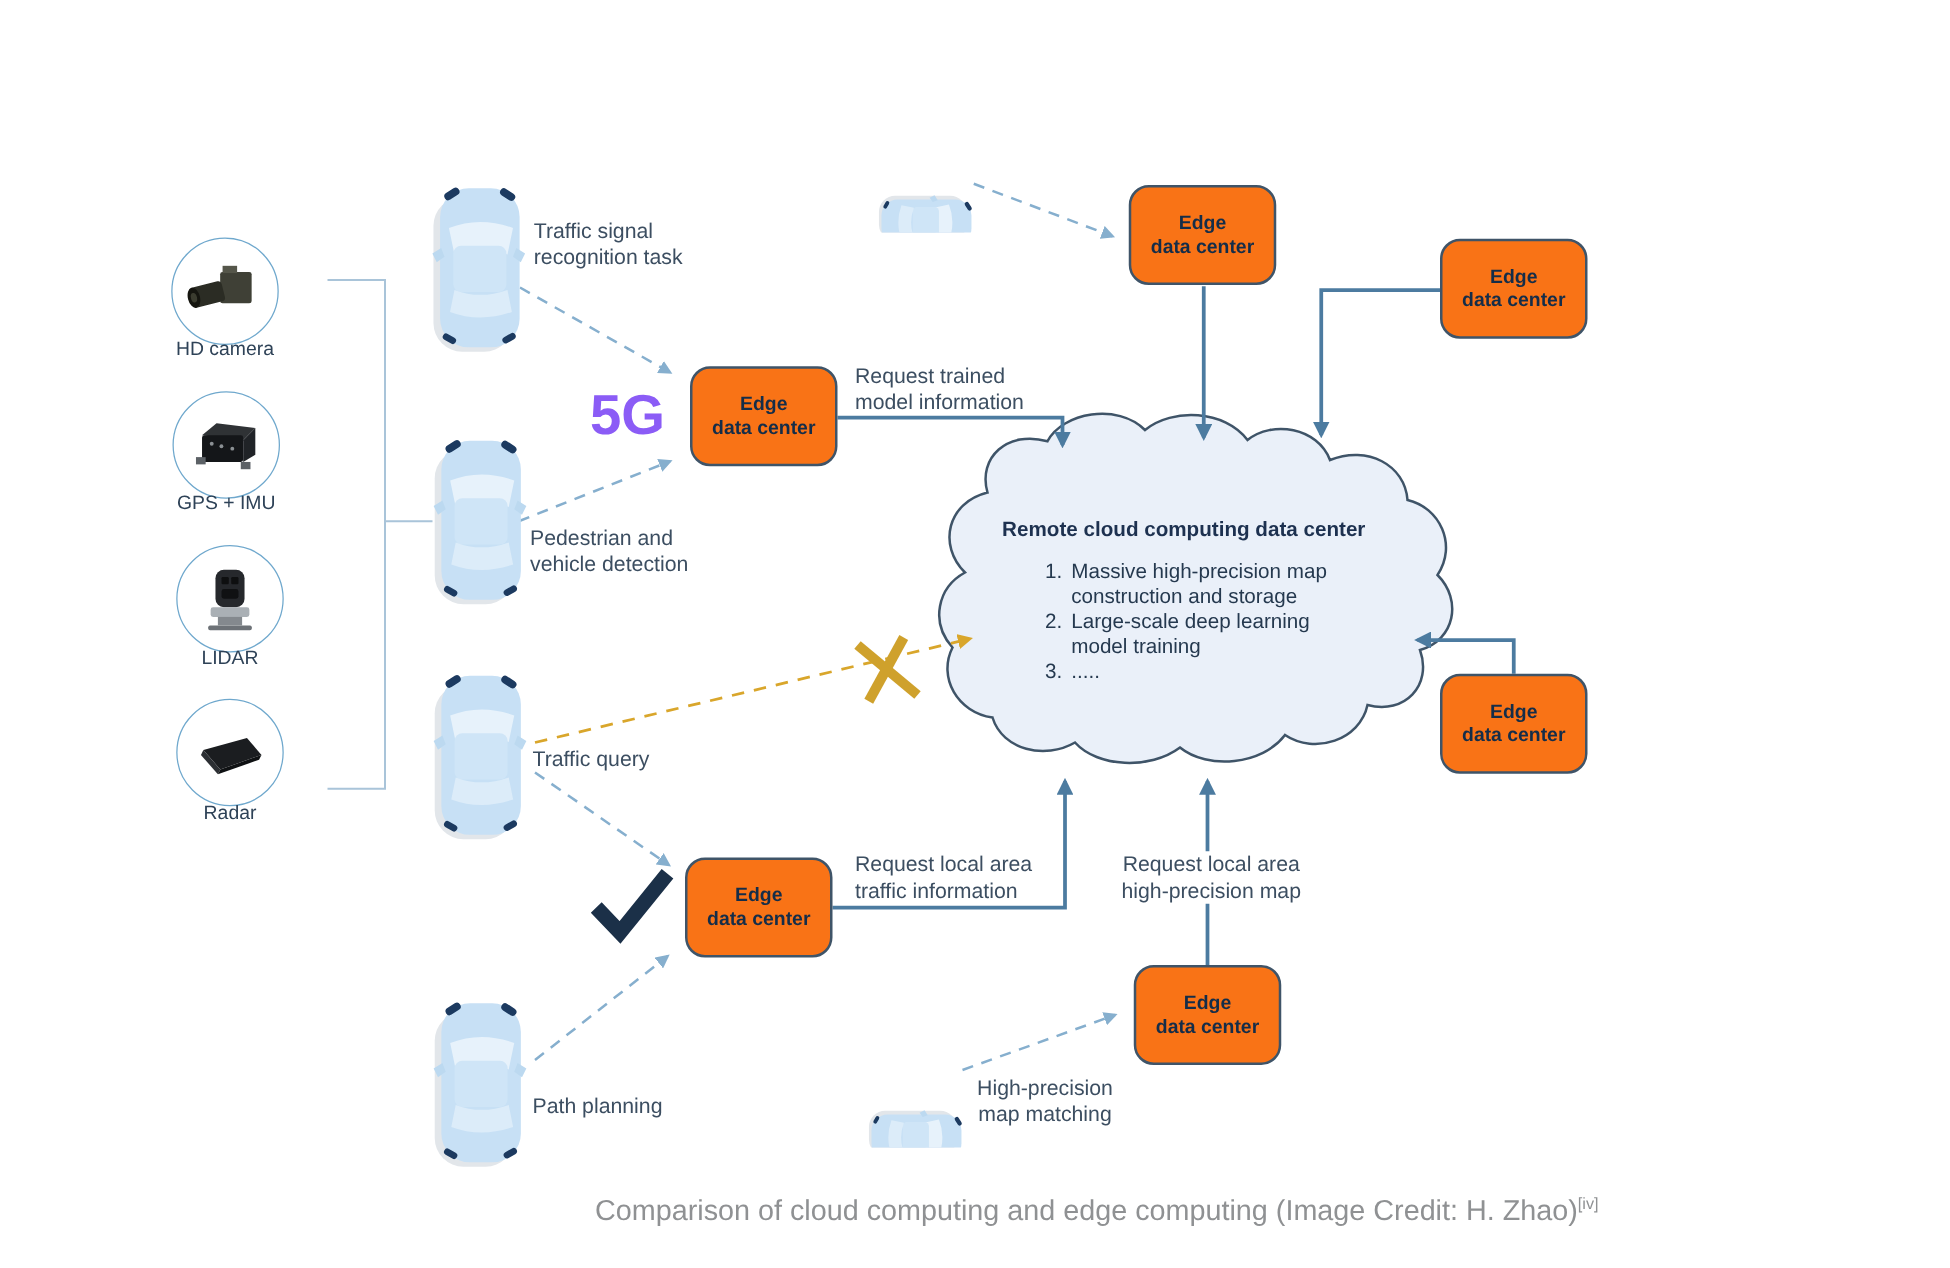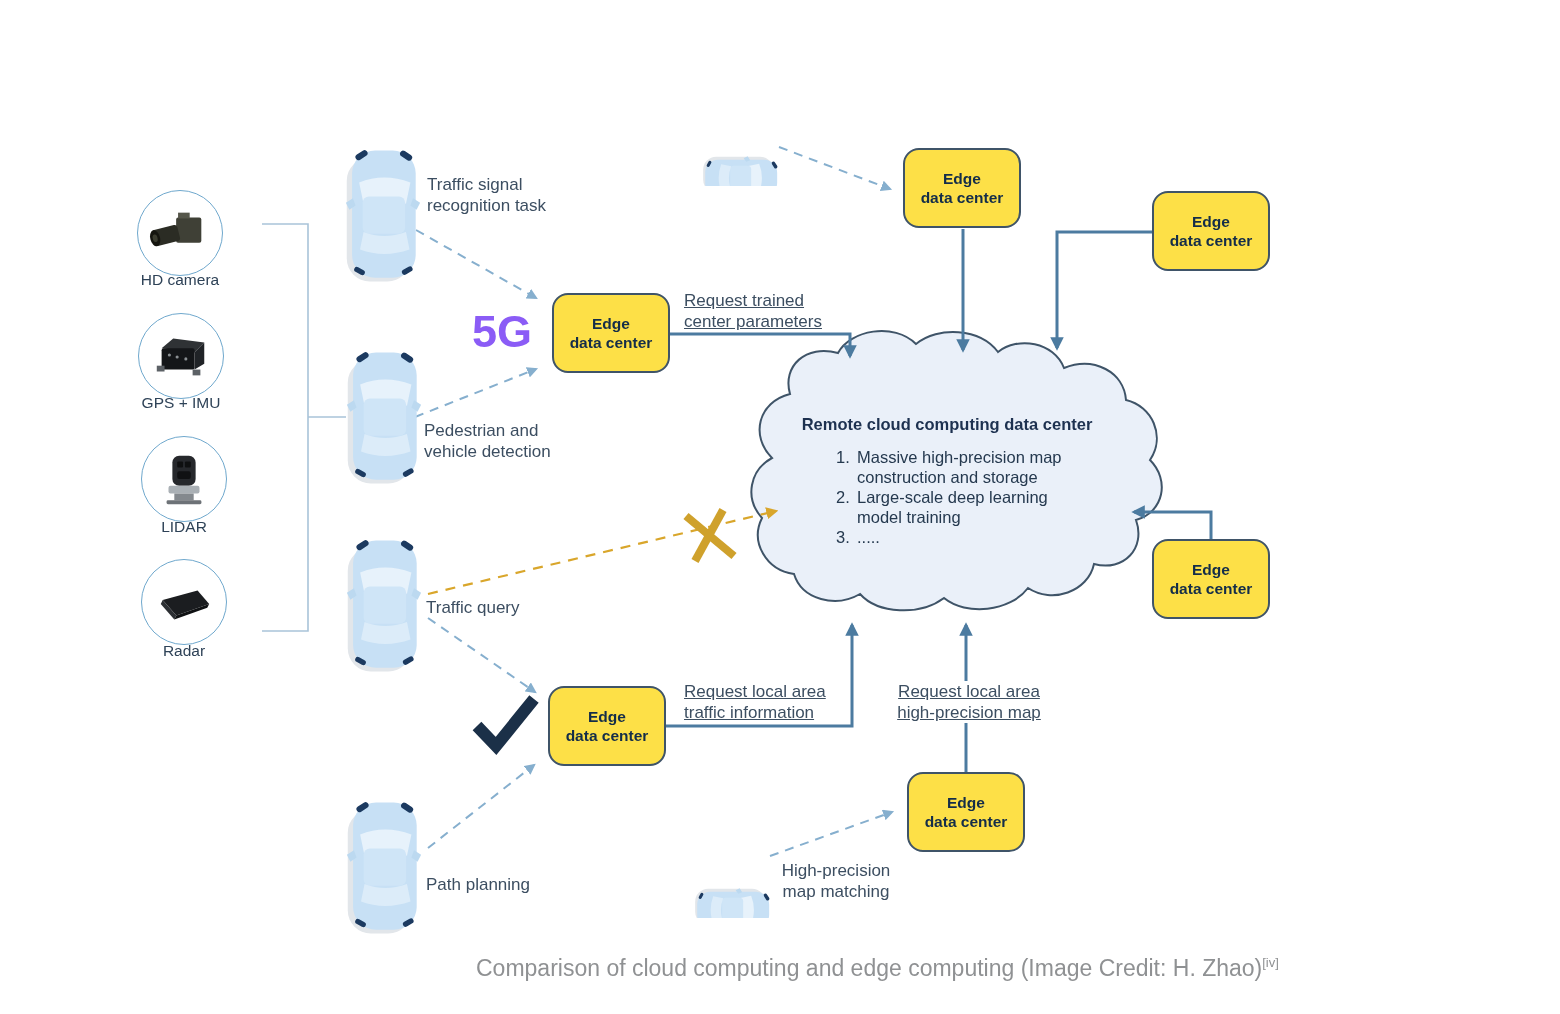--- a/index.html
+++ b/index.html
@@ -1,25 +1,25 @@
 <!DOCTYPE html>
 <html><head>
 <meta charset="utf-8">
 <style>
   html,body{margin:0;padding:0;background:#fff;}
   .stage{position:relative;width:1560px;height:1014px;background:#ffffff;
          font-family:"Liberation Sans",sans-serif;overflow:hidden;}
   svg.overlay{position:absolute;left:0;top:0;z-index:1;}
   .car{position:absolute;z-index:2;}
-  .edge-box{position:absolute;z-index:3;width:118px;height:80px;background:#fde047;
+  .edge-box{position:absolute;z-index:3;width:118px;height:80px;background:#f97316;
             border:2px solid #3f5468;border-radius:16px;display:flex;align-items:center;
             justify-content:center;text-align:center;font-weight:bold;font-size:15.5px;
             line-height:19px;color:#142d49;box-sizing:border-box;}
   .lbl{position:absolute;z-index:4;font-size:17px;line-height:21px;color:#3c4e61;white-space:nowrap;}
-  .flow{position:absolute;z-index:4;font-size:17px;line-height:21px;color:#3c4e61;white-space:nowrap;text-decoration:underline;}
+  .flow{position:absolute;z-index:4;font-size:17px;line-height:21px;color:#3c4e61;white-space:nowrap;}
   .req-map{background:#ffffff;text-align:center;padding:0 3px;}
   .badge{position:absolute;z-index:4;font-weight:bold;text-align:center;white-space:nowrap;}
   .badge-gold{color:#d9a62b;font-size:20px;line-height:27px;left:532px;top:507px;width:150px;}
   .badge-navy{color:#1b3048;font-size:21px;line-height:27px;left:300px;top:691px;width:170px;}
   .five-g{position:absolute;z-index:4;left:472px;top:306px;font-weight:bold;font-size:45px;color:#8b5cf6;}
   .sensor-circle{position:absolute;z-index:2;width:86px;height:86px;border-radius:50%;
                  border:1.5px solid #6fa8cd;background:#fff;display:flex;align-items:center;
                  justify-content:center;box-sizing:border-box;}
   .sensor-label{position:absolute;z-index:4;width:130px;text-align:center;font-size:15.5px;color:#2e4257;}
   .cloud-title{position:absolute;z-index:4;left:787px;top:415px;width:320px;text-align:center;
@@ -213,21 +213,21 @@
   </div>
   <div class="lbl" style="left:778px;top:860px;width:116px;text-align:center">
     <div>High-precision</div>
     <div>map matching</div>
   </div>
 
   <div class="five-g">5G</div>
 
   <div class="flow" style="left:684px;top:290px">
     <div>Request trained</div>
-    <div>center parameters</div>
+    <div>model information</div>
   </div>
   <div class="flow" style="left:684px;top:681px">
     <div>Request local area</div>
     <div>traffic information</div>
   </div>
   <div class="flow req-map" style="left:890px;top:681px;width:152px">
     <div>Request local area</div>
     <div>high-precision map</div>
   </div>
 

